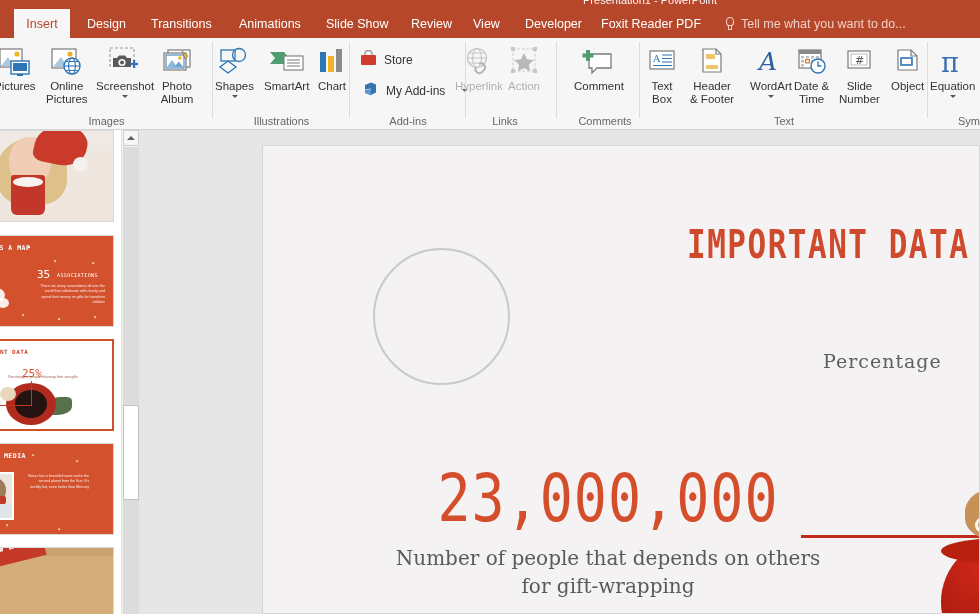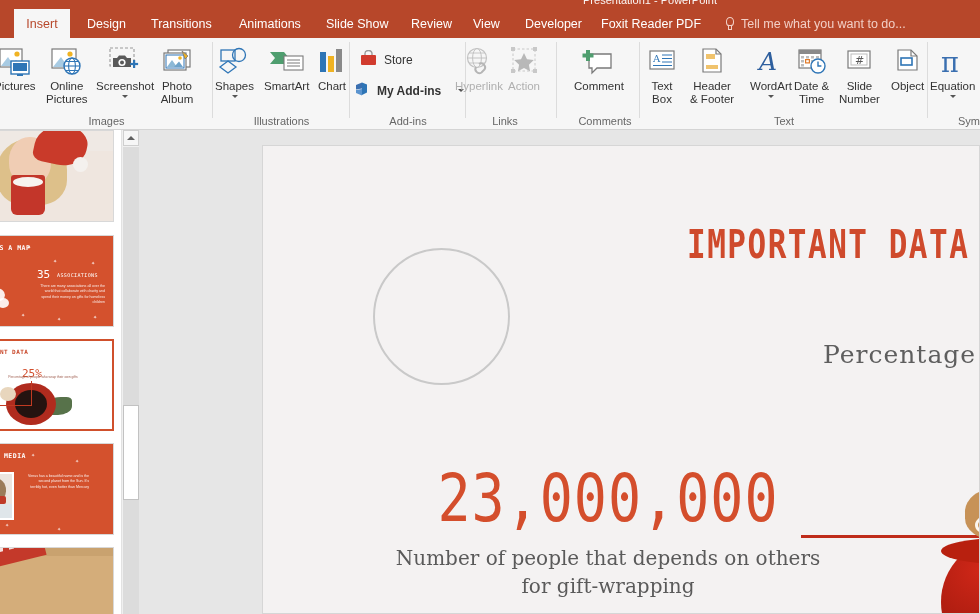--- a/index.html
+++ b/index.html
@@ -294,22 +294,22 @@
     text-align: center; font-family: "DejaVu Sans Mono", monospace;
     font-size: 31px; font-weight: bold; letter-spacing: 1.5px;
     color: #cf4a2c; white-space: nowrap;
     transform: scaleY(1.28); transform-origin: center top;
   }
   .ring {
     position: absolute; left: 110px; top: 102px; width: 137px; height: 137px;
     border: 2px solid #c9c9c9; border-radius: 50%;
   }
   .pct-label {
-    position: absolute; left: 560px; top: 194px;
-    font-family: "DejaVu Serif", serif; font-size: 25px; color: #5e5e5e;
+    position: absolute; left: 560px; top: 204px;
+    font-family: "DejaVu Serif", serif; font-size: 19px; color: #5e5e5e;
     letter-spacing: 1px; white-space: nowrap;
   }
   .bignumber {
     position: absolute; left: 120px; top: 314px; width: 450px;
     text-align: center; font-family: "DejaVu Sans Mono", monospace;
     font-size: 55px; color: #d44e2c; letter-spacing: 1px;
     transform: scaleY(1.2); transform-origin: center top; white-space: nowrap;
   }
   .bignumber-cap {
     position: absolute; left: 120px; top: 398px; width: 450px;
@@ -487,21 +487,21 @@
       <div class="ritem-inline" style="left:10px;top:12px;">
         <span>
           <svg width="17" height="16" viewBox="0 0 17 16">
             <rect x="1" y="5" width="15" height="10" rx="1" fill="#d13b2e"></rect>
             <path d="M5 5 V3.5 a3.5 3 0 0 1 7 0 V5" fill="none" stroke="#9a9a9a" stroke-width="1.4"></path>
           </svg>
         </span>
         <span>Store</span>
       </div>
 
-      <div class="ritem-inline" style="left:3px;top:43px;font-weight:bold;">
+      <div class="ritem-inline" style="left:12px;top:43px;">
         <span>
           <svg width="17" height="16" viewBox="0 0 17 16">
             <path d="M3 4 l6 -2.5 v6 l-6 1 z" fill="#3a6fb0"></path>
             <path d="M9 1.5 l5 2 v8 l-5 2.5 z" fill="#2e75b6"></path>
             <path d="M3 9 l6 -1 v6.5 l-6 -2.5 z" fill="#5b94cf"></path>
           </svg>
         </span>
         <span>My Add-ins</span>
         <span class="inline-caret" style="margin-left:10px;"></span>
       </div>

